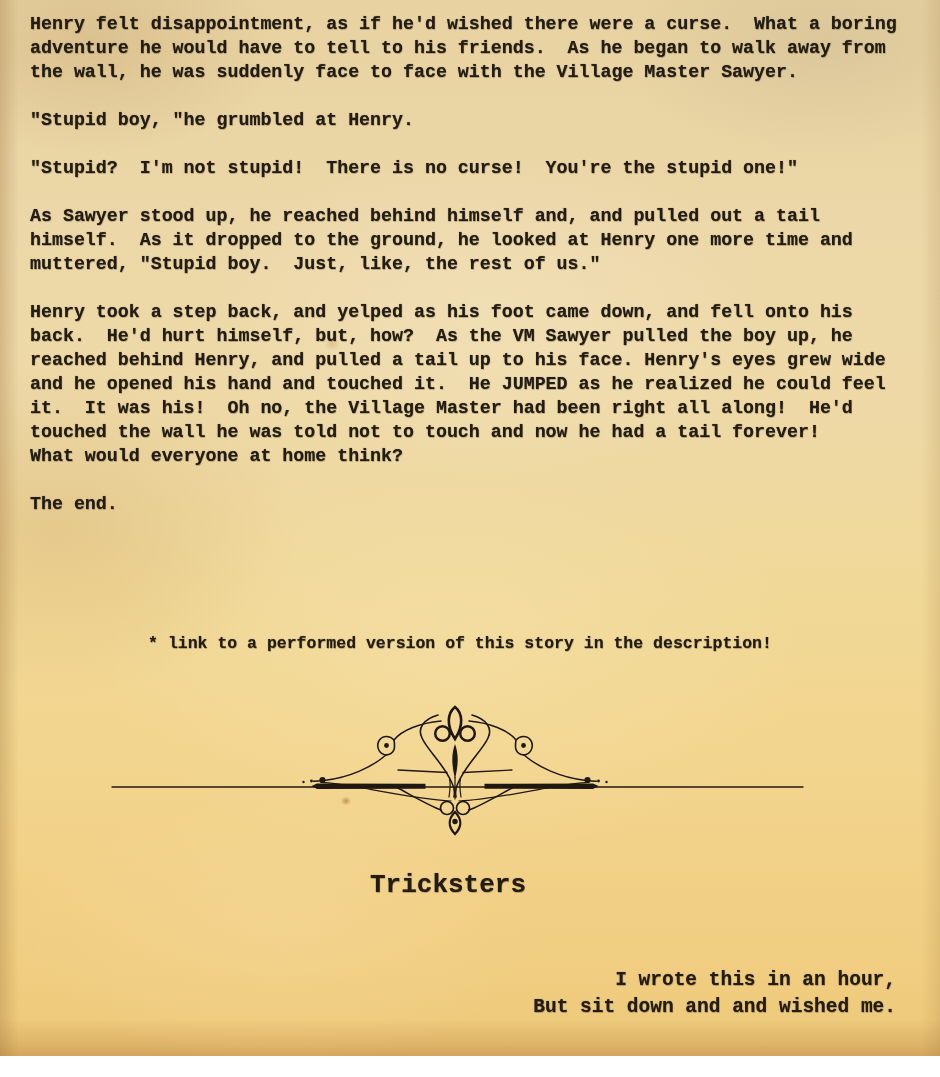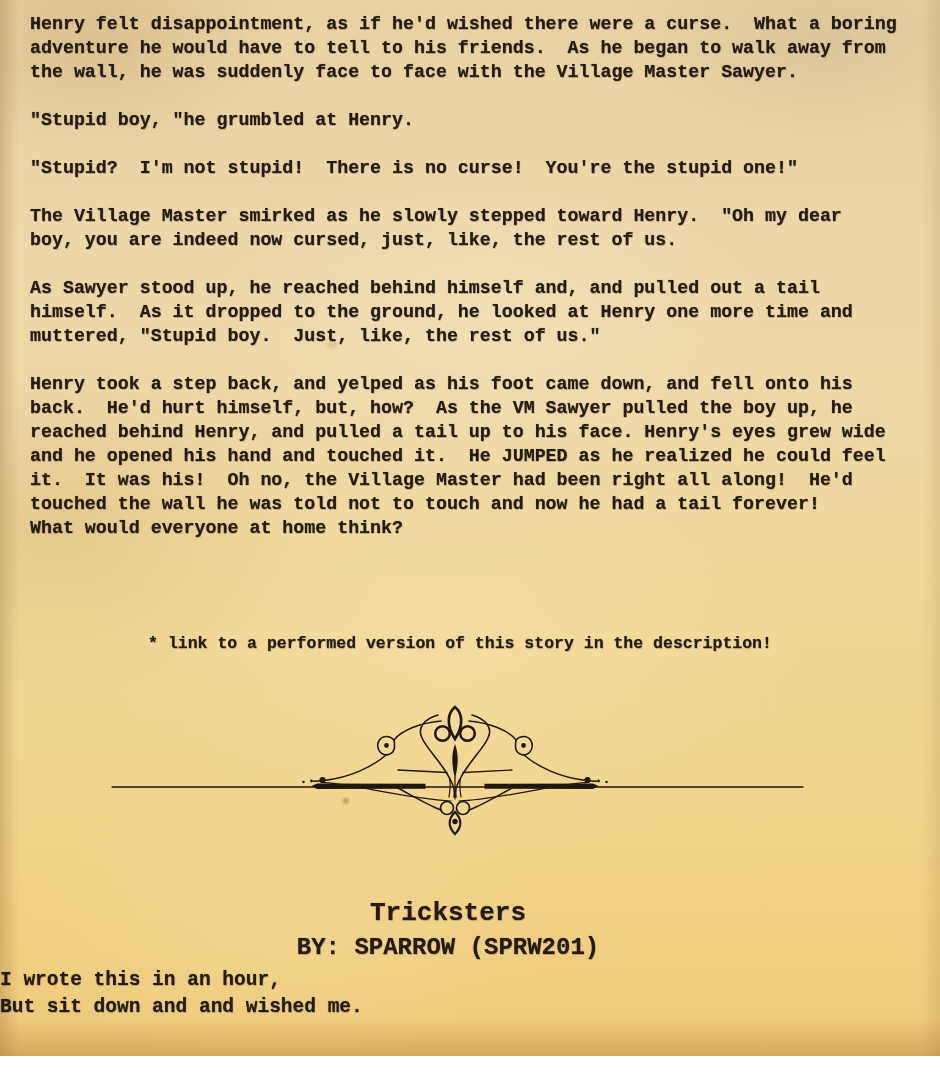--- a/index.html
+++ b/index.html
@@ -29,53 +29,52 @@
   }
   .story p{margin:0 0 24px 0;white-space:pre-wrap;}
   .footnote{
     position:absolute;top:633px;left:0;width:896px;text-align:center;
     font-size:16.5px;line-height:22px;font-weight:700;white-space:pre;margin-left:12px;
   }
   .divider{
     position:absolute;top:700px;left:0;width:940px;height:150px;
   }
   .title-block{
-    position:absolute;top:896px;left:0;width:896px;text-align:center;font-weight:700;
+    position:absolute;top:868px;left:0;width:896px;text-align:center;font-weight:700;
   }
   .title-line{font-size:26px;line-height:34px;}
   .byline{font-size:24px;line-height:36px;}
   .poem{
-    position:absolute;top:967px;left:0;width:896px;text-align:left;
+    position:absolute;top:967px;left:0;width:896px;text-align:right;
     font-size:19.5px;line-height:27px;font-weight:700;
   }
   .poem div{white-space:pre;}
 </style>
 </head>
 <body>
 
 <div class="page">
 
   <div class="story ink">
     <p>Henry felt disappointment, as if he'd wished there were a curse.  What a boring
 adventure he would have to tell to his friends.  As he began to walk away from
 the wall, he was suddenly face to face with the Village Master Sawyer.</p>
     <p>"Stupid boy, "he grumbled at Henry.</p>
     <p>"Stupid?  I'm not stupid!  There is no curse!  You're the stupid one!"</p>
-    <p>The Village Master smirked as he slowly stepped toward Henry.  "Oh my dear
-boy, you are indeed now cursed, just, like, the rest of us.</p>
     <p>As Sawyer stood up, he reached behind himself and, and pulled out a tail
 himself.  As it dropped to the ground, he looked at Henry one more time and
 muttered, "Stupid boy.  Just, like, the rest of us."</p>
     <p>Henry took a step back, and yelped as his foot came down, and fell onto his
 back.  He'd hurt himself, but, how?  As the VM Sawyer pulled the boy up, he
 reached behind Henry, and pulled a tail up to his face. Henry's eyes grew wide
 and he opened his hand and touched it.  He JUMPED as he realized he could feel
 it.  It was his!  Oh no, the Village Master had been right all along!  He'd
 touched the wall he was told not to touch and now he had a tail forever!
 What would everyone at home think?</p>
+    <p>The end.</p>
   </div>
 
   <div class="footnote ink">* link to a performed version of this story in the description!</div>
 
   <svg class="divider" viewBox="0 0 940 150" xmlns="http://www.w3.org/2000/svg">
     <g stroke="#1f1810" fill="none" stroke-linecap="round">
 
       <path d="M112 87 L803 87" stroke-width="1.3"></path>
 
       <path d="M449 97 C450 90 451 84 449.5 79" stroke-width="1.2"></path>
@@ -111,21 +110,20 @@
         <circle cx="311.5" cy="81" r="1.4"></circle>
         <circle cx="303.5" cy="82" r="1.2"></circle>
         <circle cx="386.5" cy="45.5" r="2.4"></circle>
       </g>
     </g>
     <use href="#lhs" transform="translate(910 0) scale(-1 1)"></use>
   </svg>
 
   <div class="title-block ink">
     <div class="title-line">Tricksters</div>
-    <div class="byline">BY: SPARROW (SPRW201)</div>
   </div>
 
   <div class="poem ink">
     <div>I wrote this in an hour,</div>
     <div>But sit down and and wished me.</div>
   </div>
 
 </div>
 
 </body></html>

